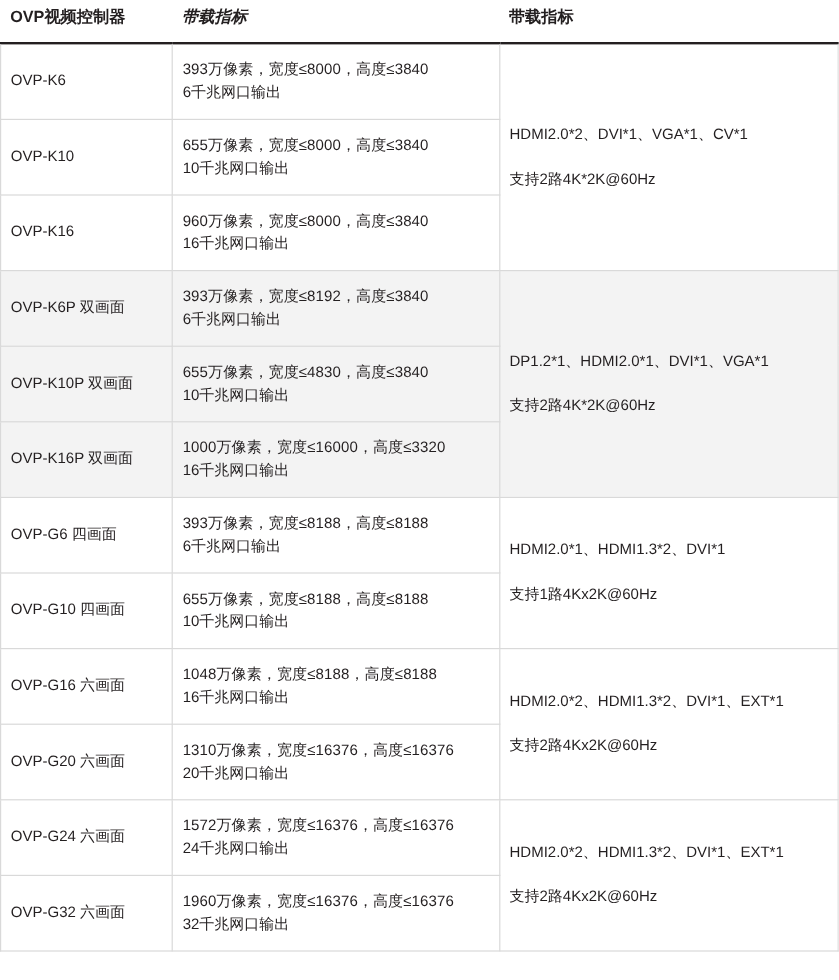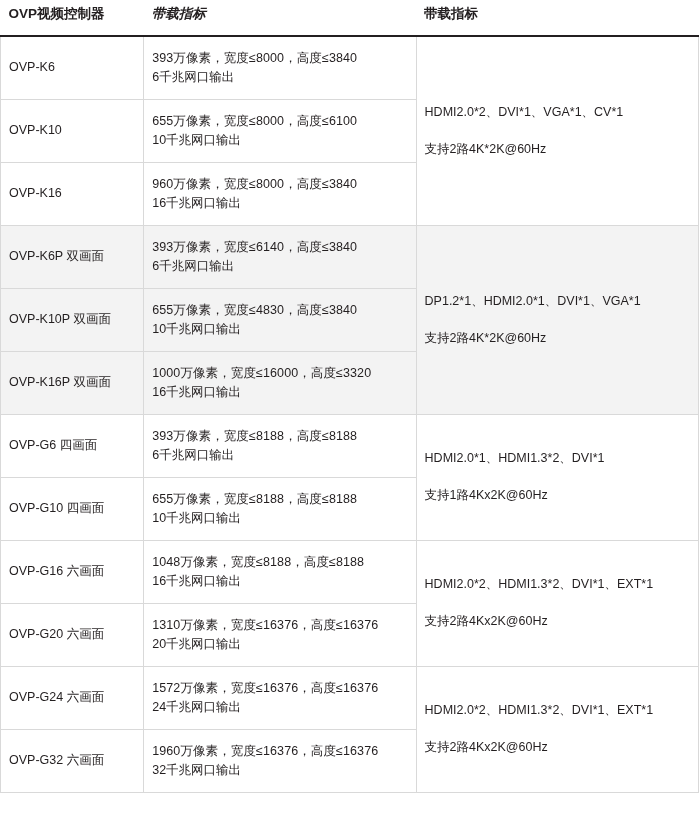--- a/index.html
+++ b/index.html
@@ -100,41 +100,41 @@
         <span class="line">HDMI2.0*2、DVI*1、VGA*1、CV*1</span>
         <span class="line">支持2路4K*2K@60Hz</span>
       </td>
     </tr>
 
     <tr class="body-row">
       <td class="col-model">
         <span class="model-name">OVP-K10</span>
       </td>
       <td class="col-spec">
-        <span class="line spec-line-1">655万像素，宽度≤8000，高度≤6100</span>
+        <span class="line spec-line-1">655万像素，宽度≤8000，高度≤3840</span>
         <span class="line">10千兆网口输出</span>
       </td>
     </tr>
 
     <tr class="body-row">
       <td class="col-model">
         <span class="model-name">OVP-K16</span>
       </td>
       <td class="col-spec">
         <span class="line spec-line-1">960万像素，宽度≤8000，高度≤3840</span>
         <span class="line">16千兆网口输出</span>
       </td>
     </tr>
 
     <tr class="body-row">
       <td class="col-model shaded">
         <span class="model-name">OVP-K6P 双画面</span>
       </td>
       <td class="col-spec shaded">
-        <span class="line spec-line-1">393万像素，宽度≤6140，高度≤3840</span>
+        <span class="line spec-line-1">393万像素，宽度≤8192，高度≤3840</span>
         <span class="line">6千兆网口输出</span>
       </td>
       <td class="col-input input-cell shaded" rowspan="3">
         <span class="line">DP1.2*1、HDMI2.0*1、DVI*1、VGA*1</span>
         <span class="line">支持2路4K*2K@60Hz</span>
       </td>
     </tr>
 
     <tr class="body-row">
       <td class="col-model shaded">

